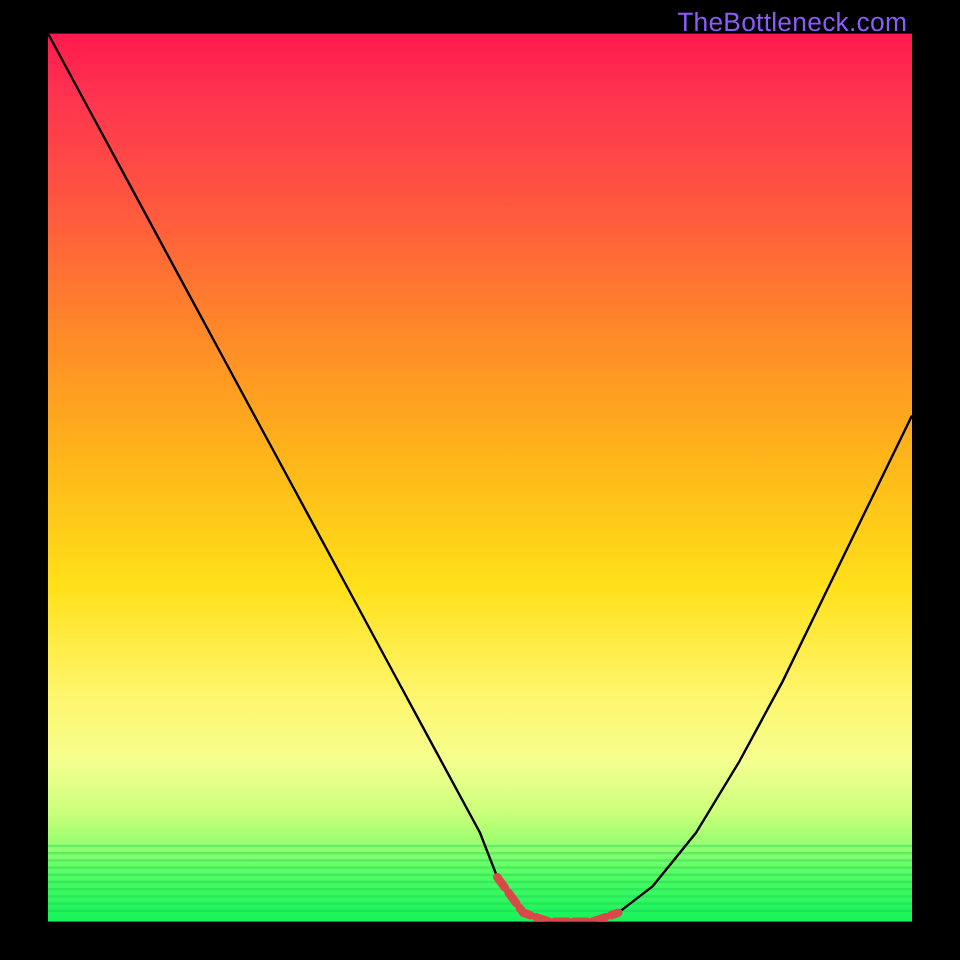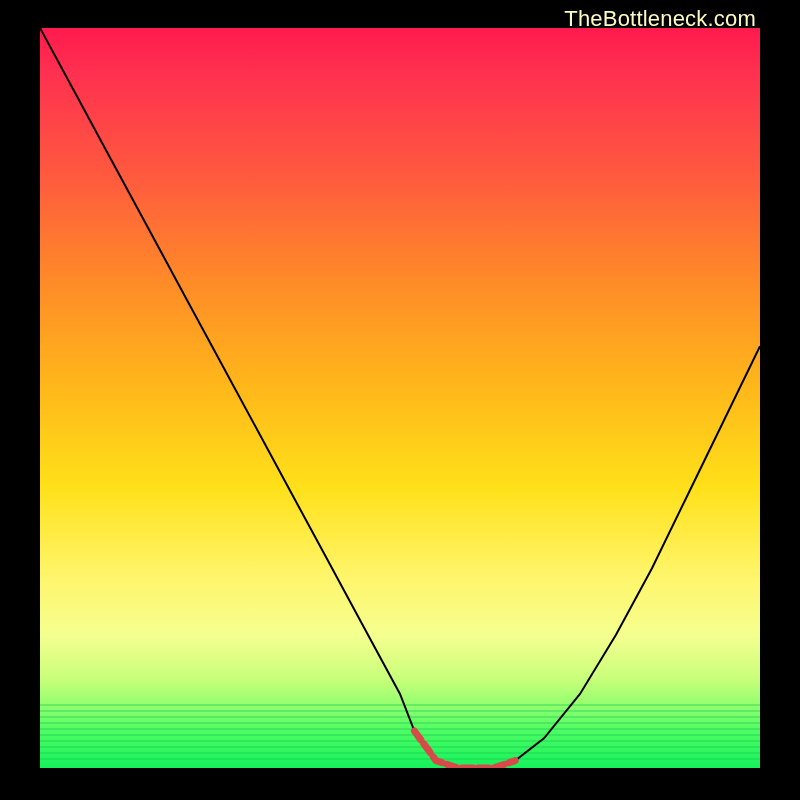--- a/index.html
+++ b/index.html
@@ -16,21 +16,21 @@
       #fff56a 74%,
       #f5ff8f 82%,
       #c8ff7a 88%,
       #8cff6d 92%,
       #4efc62 95%,
       #15f25b 100%);}
   
   .bands{position:absolute;left:0;bottom:0;width:720px;height:74px;pointer-events:none;}
   .bands div{position:absolute;left:0;width:720px;height:2px;background:rgba(20,200,90,0.35);}
   .curve{position:absolute;left:0;top:0;width:720px;height:740px;}
-  .watermark{position:absolute;right:44px;top:6px;color:#fef9c3;font-family:Arial,Helvetica,sans-serif;font-size:22px;letter-spacing:0.2px;}
+  .watermark{position:absolute;right:44px;top:6px;color:#8b5cf6;font-family:Arial,Helvetica,sans-serif;font-size:22px;letter-spacing:0.2px;}
   .redpath{stroke:#d84a4a;stroke-width:7;fill:none;stroke-linecap:round;stroke-dasharray:11 5;}
   .blkpath{stroke:#000;stroke-width:2;fill:none;}
 </style>
 </head>
 <body>
 <div class="frame">
 
   <div class="plot">
     <div class="grad"></div>
     <div class="bands">

